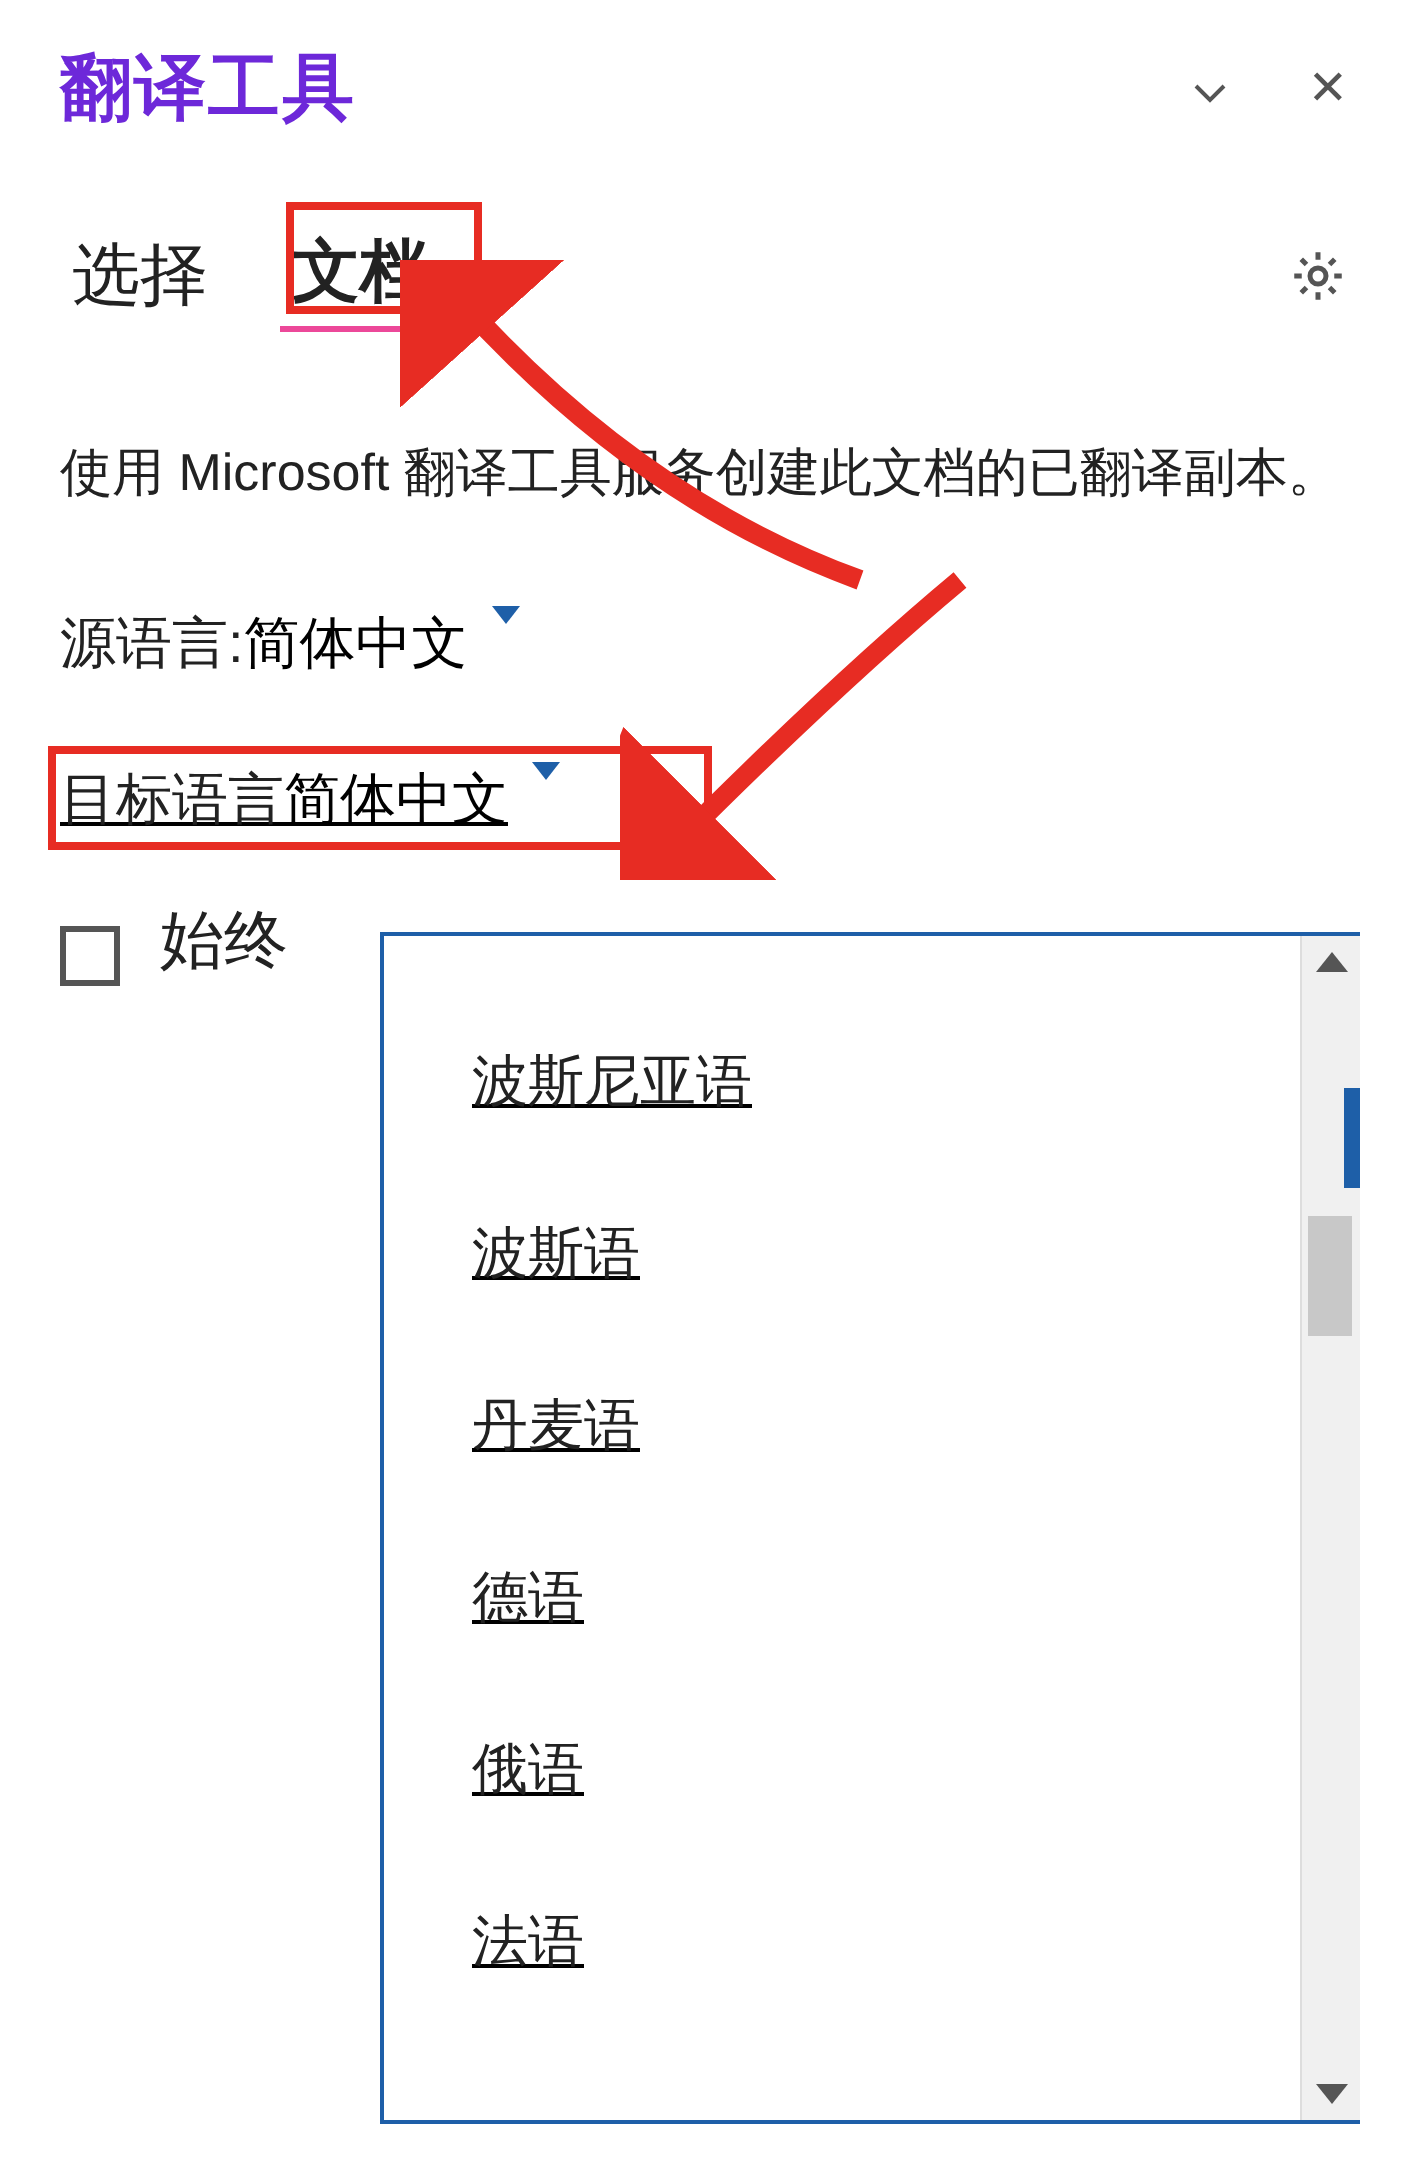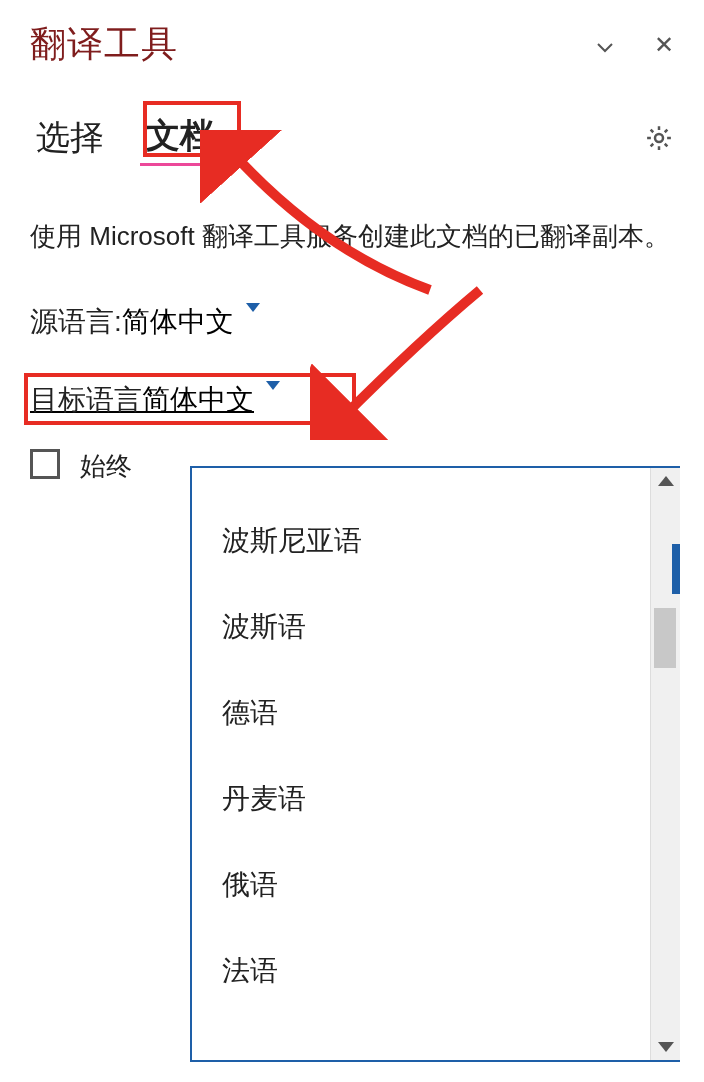--- a/index.html
+++ b/index.html
@@ -17,23 +17,23 @@
     padding: 20px 30px 30px 30px;
     position: relative;
   }
   .header {
     display: flex;
     align-items: center;
     justify-content: space-between;
     margin-bottom: 40px;
   }
   .title {
-    color: #7f1d1d;
+    color: #6d28d9;
     font-size: 36px;
-    font-weight: 400;
+    font-weight: 700;
     letter-spacing: 1px;
   }
   .header-controls {
     display: flex;
     align-items: center;
     gap: 40px;
   }
   .chevron-down {
     width: 18px; height: 12px;
     display: inline-block;
@@ -117,23 +117,23 @@
     border: 4px solid #e72c23;
     pointer-events: none;
     left: -6px;
     top: -8px;
     width: 332px;
     height: 52px;
   }
 
   .checkbox-row {
     display: flex;
-    align-items: flex-start;
+    align-items: flex-end;
     gap: 20px;
-    font-size: 26px;
+    font-size: 32px;
     color: #222;
     margin-top: 30px;
     position: relative;
   }
   .checkbox {
     width: 30px; height: 30px;
     border: 3px solid #555;
     background: #fff;
     cursor: pointer;
   }
@@ -145,22 +145,23 @@
     width: 490px;
     height: 596px;
     background: #fff;
     border: 2px solid #1e5fa8;
     border-right: none;
     z-index: 5;
     display: flex;
   }
   .dropdown-items {
     flex: 1;
-    padding: 30px 0 0 20px;
+    padding: 30px 0 0 34px;
     overflow: hidden;
+    text-decoration: underline;
   }
   .dropdown-item {
     font-size: 28px;
     color: #222;
     padding: 24px 10px;
     cursor: pointer;
   }
   .scrollbar {
     width: 30px;
     background: #f0f0f0;
@@ -255,22 +256,22 @@
     <div class="checkbox"></div>
     <span>始终</span>
   </div>
 
 </div>
 
 <div class="dropdown-list">
   <div class="dropdown-items">
     <div class="dropdown-item">波斯尼亚语</div>
     <div class="dropdown-item">波斯语</div>
+    <div class="dropdown-item">丹麦语</div>
     <div class="dropdown-item">德语</div>
-    <div class="dropdown-item">丹麦语</div>
     <div class="dropdown-item">俄语</div>
     <div class="dropdown-item">法语</div>
   </div>
   <div class="scrollbar">
     <div class="scroll-arrow up"></div>
     <div class="scroll-mark"></div>
     <div class="scroll-thumb"></div>
     <div class="scroll-arrow down"></div>
   </div>
 </div>

